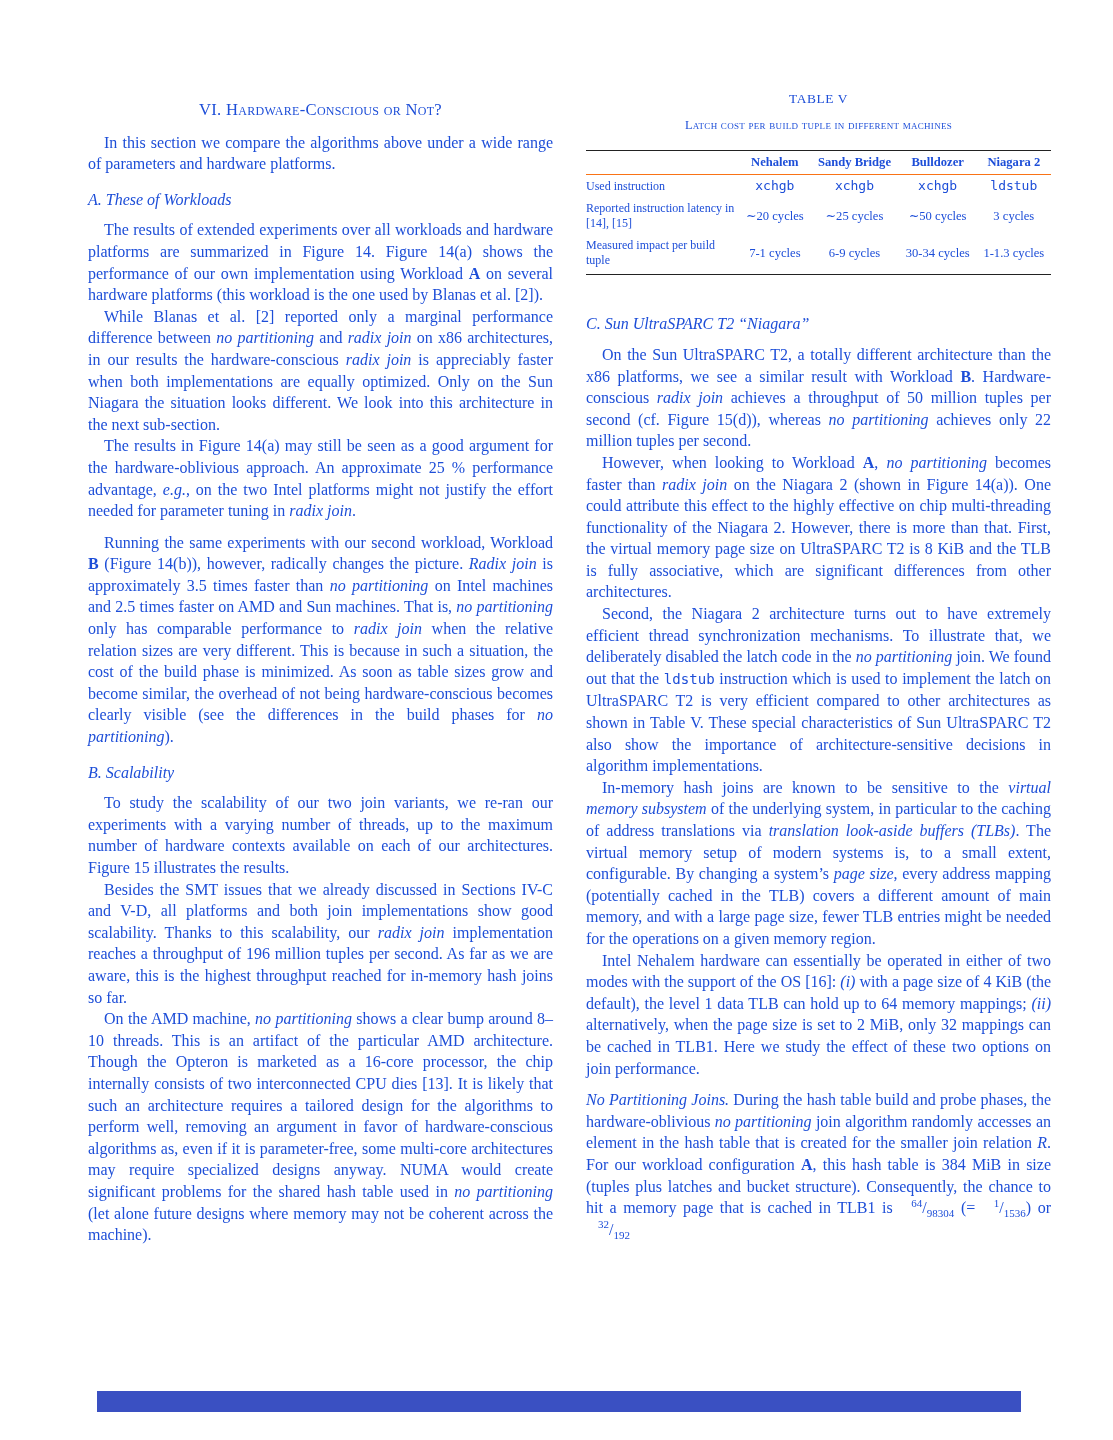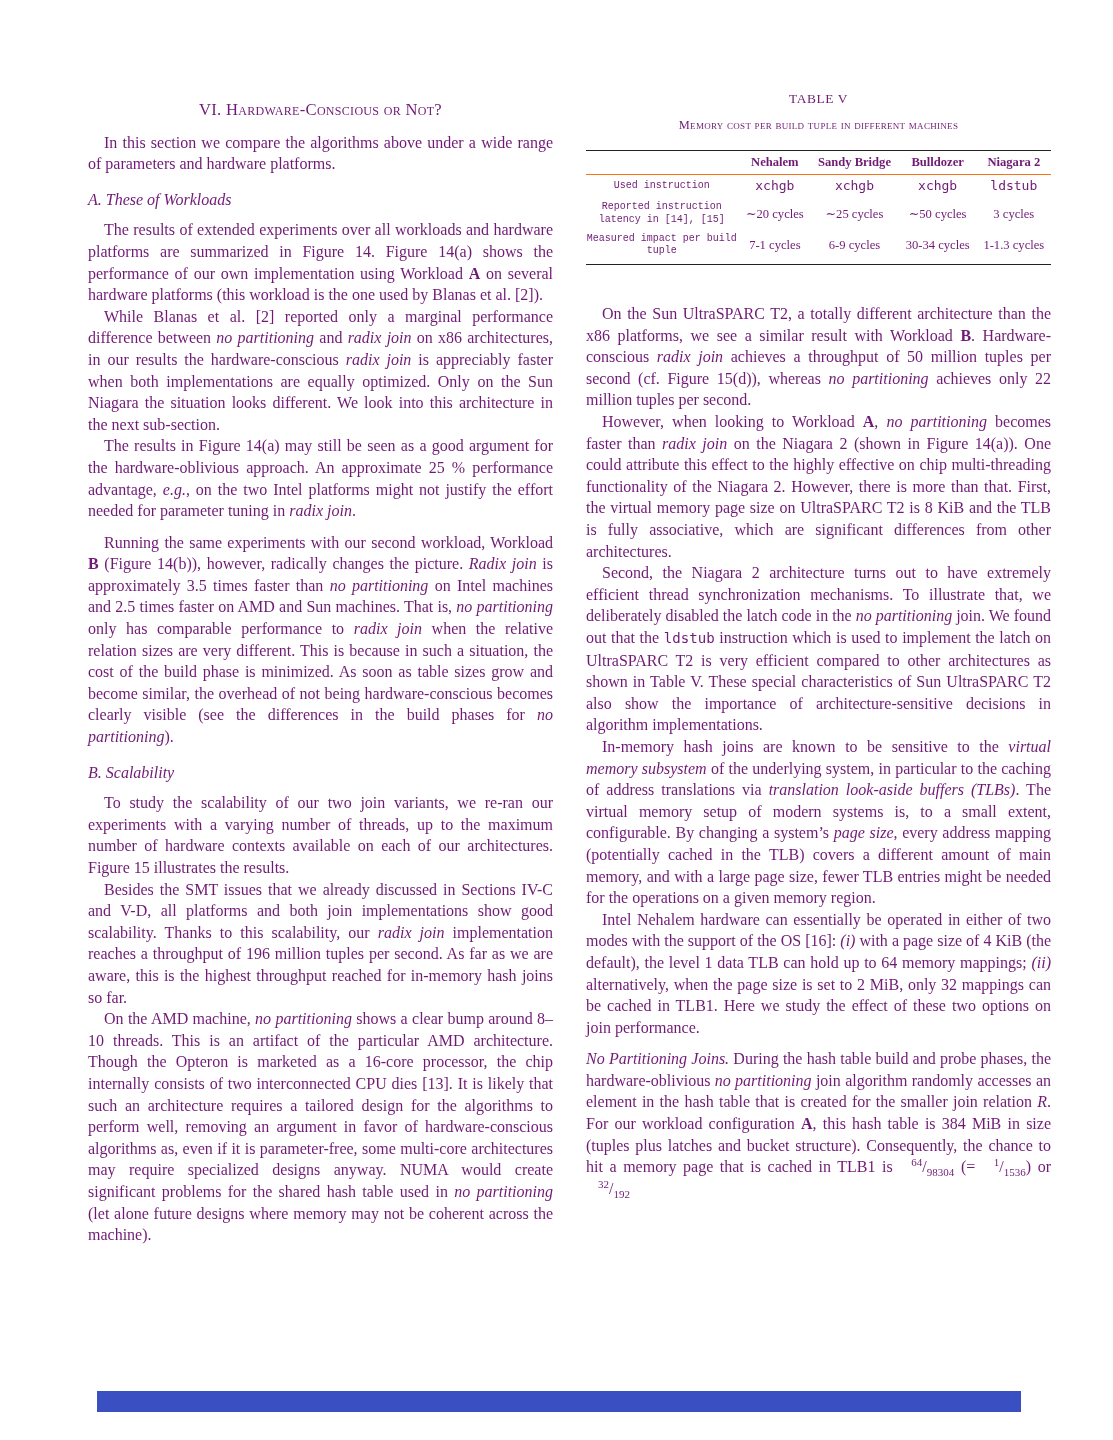--- a/index.html
+++ b/index.html
@@ -2,21 +2,21 @@
 <html><head>
 <meta charset="utf-8">
 <style>
   html, body { margin: 0; padding: 0; background: #ffffff; }
   .page {
     position: relative;
     width: 1113px;
     height: 1440px;
     background: #ffffff;
     font-family: "Liberation Serif", "DejaVu Serif", serif;
-    color: #701a75;
+    color: #1d4ed8;
     overflow: hidden;
   }
   .col {
     position: absolute;
     width: 465px;
     font-size: 16px;
     line-height: 21.6px;
     text-align: justify;
   }
   .col-left  { left: 88px;  top: 99px; }
@@ -68,24 +68,23 @@
   }
   table.data th {
     font-weight: bold;
     padding: 3px 2px 4px 2px;
     border-top: 1.5px solid #222;
     border-bottom: 1px solid #f97316;
   }
   table.data td { padding: 3px 2px; vertical-align: middle; }
   table.data th.lbl, table.data td.lbl {
     width: 33%;
-    text-align: center;
-    font-size: 10px;
+    text-align: left;
+    font-size: 12px;
     padding-left: 0;
-    font-family: Liberation Mono, monospace;
   }
   table.data tr.last td { border-bottom: 1.5px solid #222; padding-bottom: 6px; }
   .mono { font-family: "DejaVu Sans Mono", "Liberation Mono", monospace; font-size: 13px; }
 
   .blue-bar {
     position: absolute;
     left: 97px;
     top: 1391px;
     width: 924px;
     height: 21px;
@@ -110,21 +109,21 @@
     <div class="sub-heading">B. Scalability</div>
     <p><span>To study the scalability of our two join variants, we re-ran our experiments with a varying number of threads, up to the maximum number of hardware contexts available on each of our architectures. Figure 15 illustrates the results.</span></p>
     <p><span>Besides the SMT issues that we already discussed in Sections IV-C and V-D, all platforms and both join implementations show good scalability. Thanks to this scalability, our </span><span class="st-i">radix join</span><span> implementation reaches a throughput of 196 million tuples per second. As far as we are aware, this is the highest throughput reached for in-memory hash joins so far.</span></p>
     <p><span>On the AMD machine, </span><span class="st-i">no partitioning</span><span> shows a clear bump around 8–10 threads. This is an artifact of the particular AMD architecture. Though the Opteron is marketed as a 16-core processor, the chip internally consists of two interconnected CPU dies [13]. It is likely that such an architecture requires a tailored design for the algorithms to perform well, removing an argument in favor of hardware-conscious algorithms as, even if it is parameter-free, some multi-core architectures may require specialized designs anyway. NUMA would create significant problems for the shared hash table used in </span><span class="st-i">no partitioning</span><span> (let alone future designs where memory may not be coherent across the machine).</span></p>
   </div>
 
   <div class="col col-right">
 
     <div class="table-block">
       <div class="tbl-label">TABLE V</div>
-      <div class="tbl-caption">Memory cost per build tuple in different machines</div>
+      <div class="tbl-caption">Latch cost per build tuple in different machines</div>
       <table class="data">
         <thead>
           <tr>
             <th class="lbl"></th>
             <th>Nehalem</th>
             <th>Sandy Bridge</th>
             <th>Bulldozer</th>
             <th>Niagara 2</th>
           </tr>
         </thead>
@@ -147,20 +146,21 @@
             <td class="lbl">Measured impact per build tuple</td>
             <td>7-1 cycles</td>
             <td>6-9 cycles</td>
             <td>30-34 cycles</td>
             <td>1-1.3 cycles</td>
           </tr>
         </tbody>
       </table>
     </div>
 
+    <div class="sub-heading">C. Sun UltraSPARC T2 “Niagara”</div>
     <p><span>On the Sun UltraSPARC T2, a totally different architecture than the x86 platforms, we see a similar result with Workload </span><span class="st-b">B</span><span>. Hardware-conscious </span><span class="st-i">radix join</span><span> achieves a throughput of 50 million tuples per second (cf. Figure 15(d)), whereas </span><span class="st-i">no partitioning</span><span> achieves only 22 million tuples per second.</span></p>
     <p><span>However, when looking to Workload </span><span class="st-b">A</span><span>, </span><span class="st-i">no partitioning</span><span> becomes faster than </span><span class="st-i">radix join</span><span> on the Niagara 2 (shown in Figure 14(a)). One could attribute this effect to the highly effective on chip multi-threading functionality of the Niagara 2. However, there is more than that. First, the virtual memory page size on UltraSPARC T2 is 8 KiB and the TLB is fully associative, which are significant differences from other architectures.</span></p>
     <p><span>Second, the Niagara 2 architecture turns out to have extremely efficient thread synchronization mechanisms. To illustrate that, we deliberately disabled the latch code in the </span><span class="st-i">no partitioning</span><span> join. We found out that the </span><span class="st-m">ldstub</span><span> instruction which is used to implement the latch on UltraSPARC T2 is very efficient compared to other architectures as shown in Table V. These special characteristics of Sun UltraSPARC T2 also show the importance of architecture-sensitive decisions in algorithm implementations.</span></p>
 
     <p><span>In-memory hash joins are known to be sensitive to the </span><span class="st-i">virtual memory subsystem</span><span> of the underlying system, in particular to the caching of address translations via </span><span class="st-i">translation look-aside buffers (TLBs)</span><span>. The virtual memory setup of modern systems is, to a small extent, configurable. By changing a system’s </span><span class="st-i">page size</span><span>, every address mapping (potentially cached in the TLB) covers a different amount of main memory, and with a large page size, fewer TLB entries might be needed for the operations on a given memory region.</span></p>
     <p><span>Intel Nehalem hardware can essentially be operated in either of two modes with the support of the OS [16]: </span><span class="st-i">(i)</span><span> with a page size of 4 KiB (the default), the level 1 data TLB can hold up to 64 memory mappings; </span><span class="st-i">(ii)</span><span> alternatively, when the page size is set to 2 MiB, only 32 mappings can be cached in TLB1. Here we study the effect of these two options on join performance.</span></p>
     <p class="noindent gap-top"><span class="st-i">No Partitioning Joins.</span><span> During the hash table build and probe phases, the hardware-oblivious </span><span class="st-i">no partitioning</span><span> join algorithm randomly accesses an element in the hash table that is created for the smaller join relation </span><span class="st-i">R</span><span>. For our workload configuration </span><span class="st-b">A</span><span>, this hash table is 384 MiB in size (tuples plus latches and bucket structure). Consequently, the chance to hit a memory page that is cached in TLB1 is </span><span class="st-sup">64</span><span>/</span><span class="st-sub">98304</span><span> (= </span><span class="st-sup">1</span><span>/</span><span class="st-sub">1536</span><span>) or </span><span class="st-sup">32</span><span>/</span><span class="st-sub">192</span></p>
   </div>
 
   <div class="blue-bar" style="background: rgb(58, 80, 194);"></div>

